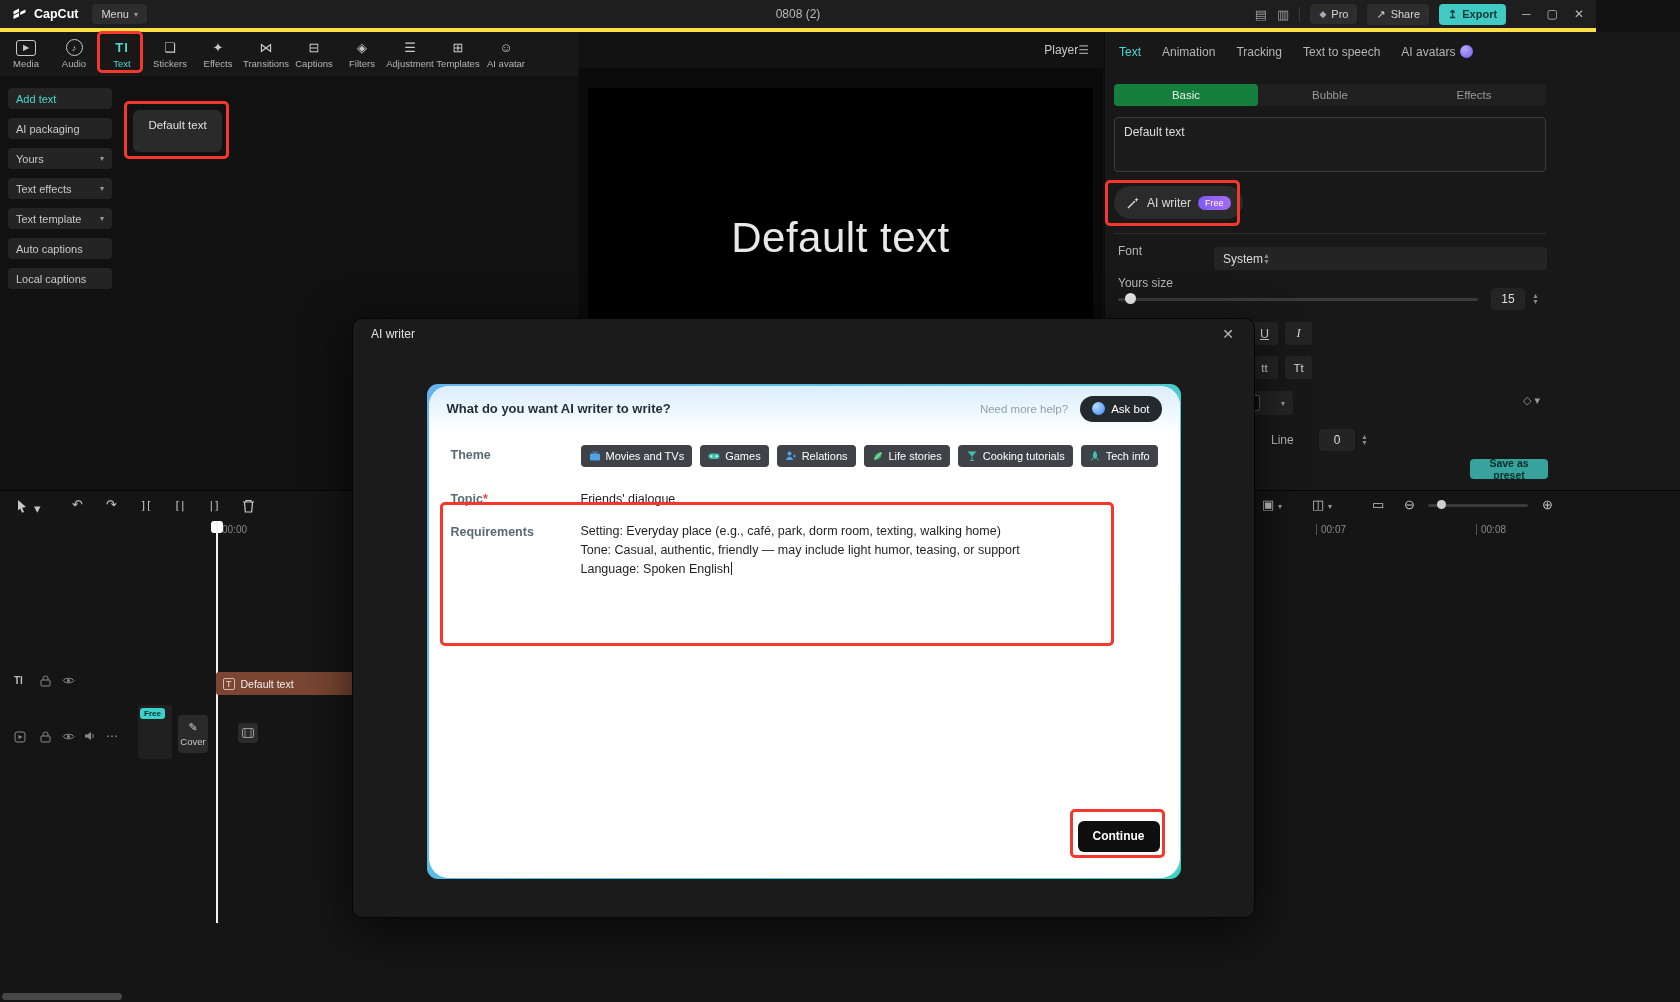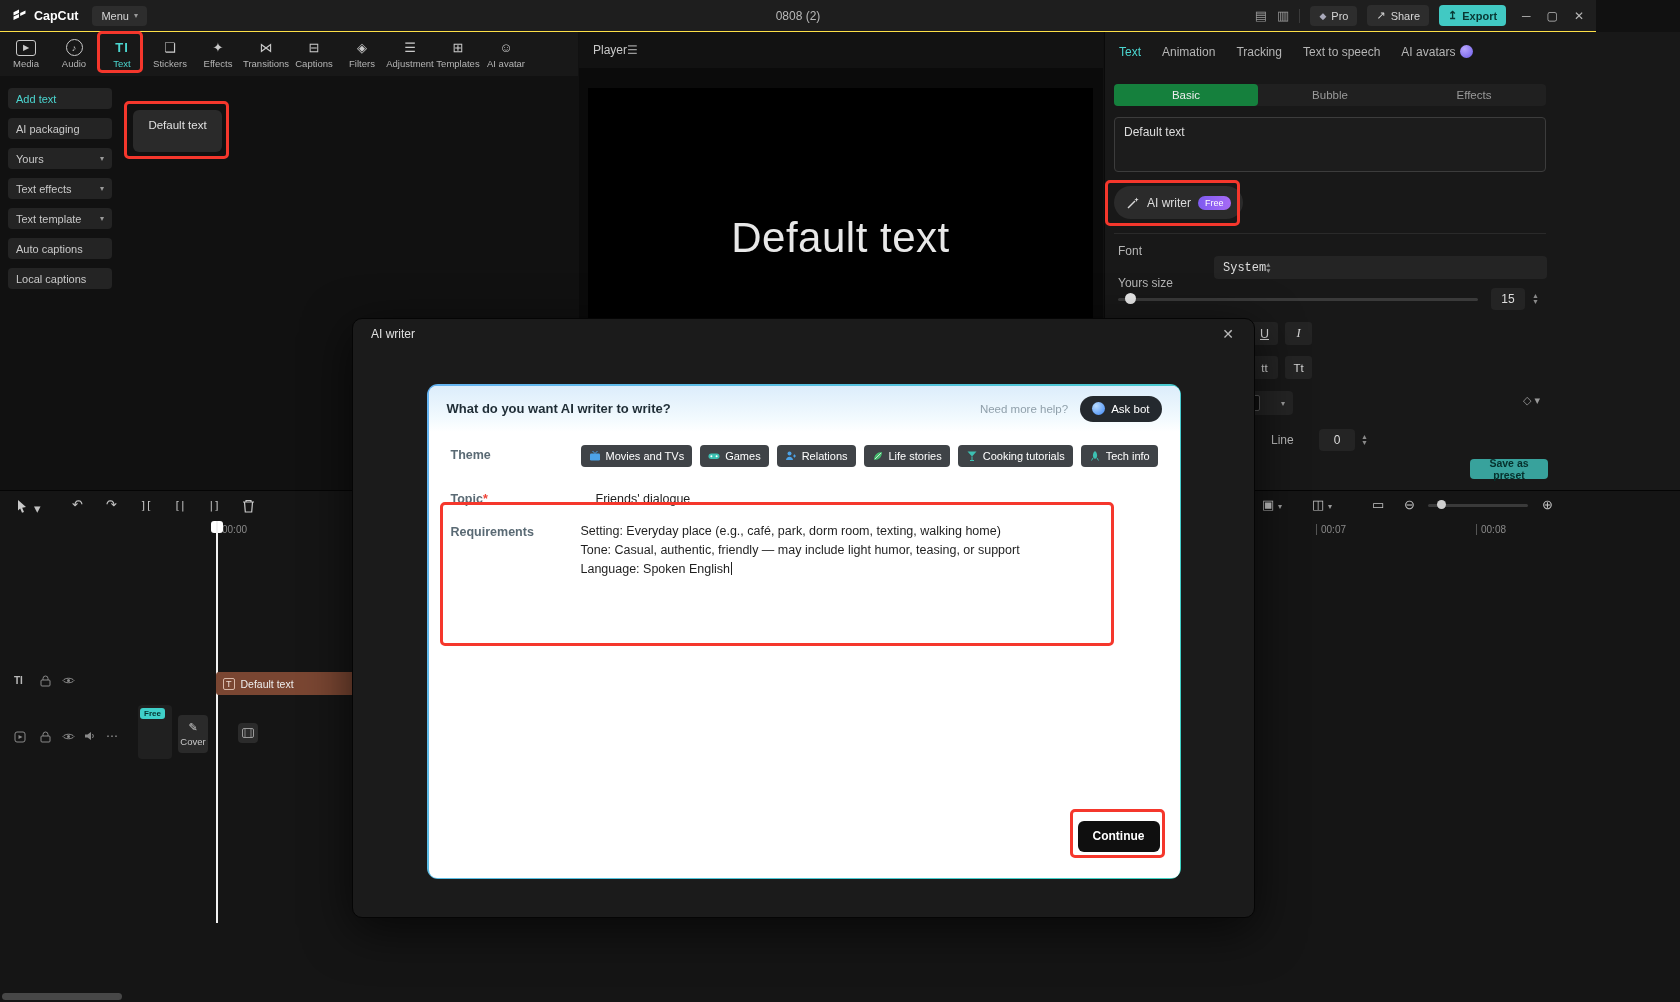--- a/index.html
+++ b/index.html
@@ -1,20 +1,20 @@
 <!DOCTYPE html>
 <html><head>
 <meta charset="utf-8">
 <style>
   html,body{margin:0;padding:0;background:#000;}
   #app{position:relative;width:1680px;height:1002px;background:#111;font-family:"Liberation Sans",sans-serif;overflow:hidden;color:#c9c9c9;font-size:12px;}
   button{font-family:inherit;cursor:default;}
 
   
-  .topbar{position:absolute;left:0;top:0;width:1596px;height:32px;background:#1e1e1e;border-bottom:1px solid #fde047;display:flex;align-items:center;justify-content:space-between;padding:0 12px;box-sizing:border-box;z-index:5;}
+  .topbar{position:absolute;left:0;top:0;width:1596px;height:32px;background:#1e1e1e;border-bottom:4px solid #fde047;display:flex;align-items:center;justify-content:space-between;padding:0 12px;box-sizing:border-box;z-index:5;}
   .tb-left{display:flex;align-items:center;gap:14px;}
   .logo{display:flex;align-items:center;gap:6px;font-weight:bold;color:#fff;font-size:12.5px;}
   .menu-btn{background:#2d2d2d;border:none;color:#d6d6d6;font-size:11px;padding:4px 9px;border-radius:4px;display:flex;gap:5px;align-items:center;}
   .chev{font-size:8px;color:#9a9a9a;}
   .tb-title{position:absolute;left:50%;transform:translateX(-50%);font-size:12px;color:#b9b9b9;}
   .tb-right{display:flex;align-items:center;gap:10px;}
   .tb-icon{color:#9a9a9a;font-size:13px;}
   .tb-sep{width:1px;height:14px;background:#3a3a3a;}
   .pill{background:#2d2d2d;border:none;border-radius:4px;color:#d6d6d6;font-size:11px;padding:4px 9px;display:flex;align-items:center;gap:5px;}
   .export-btn{background:#41c9c3;color:#093733;font-weight:bold;}
@@ -31,21 +31,21 @@
   .ti-glyph{font-weight:bold;font-size:12px;letter-spacing:1px;}
 
   
   .sidenav{position:absolute;left:8px;top:88px;width:104px;display:flex;flex-direction:column;gap:9px;z-index:2;}
   .nav-btn{height:21px;background:#242424;border:none;border-radius:4px;color:#c9c9c9;font-size:11px;display:flex;align-items:center;justify-content:space-between;padding:0 8px;text-align:left;}
   .nav-btn.active{color:#4bd6d0;}
   .text-card{position:absolute;left:133px;top:110px;width:89px;height:42px;background:#2a2a2a;border-radius:6px;color:#e0e0e0;font-size:11.5px;display:flex;justify-content:center;padding-top:9px;box-sizing:border-box;}
 
   
   .player{position:absolute;left:579px;top:32px;width:524px;height:458px;background:#121212;}
-  .player-head{height:36px;display:flex;align-items:center;justify-content:flex-start;padding:0 14px;font-size:12px;color:#c9c9c9;}
+  .player-head{height:36px;display:flex;align-items:center;justify-content:flex-end;padding:0 14px;font-size:12px;color:#c9c9c9;}
   .stage{position:absolute;left:0;top:36px;right:0;bottom:0;background:#0b0b0b;}
   .preview{position:absolute;left:9px;top:20px;width:505px;height:300px;background:#000;display:flex;align-items:center;justify-content:center;}
   .preview-text{font-size:42px;color:#e8e8e8;letter-spacing:.5px;}
 
   
   .inspector{position:absolute;left:1104px;top:32px;width:576px;height:458px;background:#181818;border-left:1px solid #0a0a0a;box-sizing:border-box;}
   .itabs{position:absolute;left:14px;top:13px;display:flex;gap:21px;font-size:12px;color:#b5b5b5;align-items:center;white-space:nowrap;}
   .itab.active{color:#4bd6d0;}
   .ai-av-ic{width:13px;height:13px;border-radius:50%;background:radial-gradient(circle at 35% 30%,#b9a6ff,#6d5ce8);display:inline-block;margin-left:5px;vertical-align:-2px;}
   .seg{position:absolute;left:9px;top:52px;width:432px;height:22px;background:#202020;border-radius:4px;display:flex;}
@@ -81,21 +81,21 @@
   .film-chip{position:absolute;left:238px;top:232px;width:20px;height:20px;background:#2b2b2b;border-radius:4px;display:flex;align-items:center;justify-content:center;}
   .hscroll{position:absolute;left:2px;top:502px;width:120px;height:7px;background:#474747;border-radius:4px;}
   .tl-slider{position:absolute;left:1428px;top:13px;width:100px;height:3px;background:#3a3a3a;border-radius:2px;}
   .tl-thumb{position:absolute;left:1437px;top:9px;width:9px;height:9px;background:#cfcfcf;border-radius:50%;}
 
   
   .modal{position:absolute;left:352px;top:318px;width:903px;height:600px;background:#1b1b1b;border:1px solid #050505;border-radius:10px;box-shadow:0 12px 48px rgba(0,0,0,.65);z-index:50;box-sizing:border-box;}
   .modal-title{position:absolute;left:18px;top:8px;font-size:12px;color:#e0e0e0;}
   .modal-close{position:absolute;right:14px;top:6px;font-size:14px;color:#b9b9b9;background:none;border:none;}
   .form{position:absolute;left:74px;top:65px;width:754px;height:495px;border-radius:11px;background:linear-gradient(120deg,#66b4f2,#3ed3c2);padding:1.5px;box-sizing:border-box;}
-  .form-inner{width:100%;height:100%;background:#fff;border-radius:8px;position:relative;overflow:hidden;box-sizing:border-box;}
+  .form-inner{width:100%;height:100%;background:#fff;border-radius:20px;position:relative;overflow:hidden;box-sizing:border-box;}
   .form-head{height:46px;background:linear-gradient(180deg,#dcedfb 0%,#f2fafe 70%,#ffffff 100%);display:flex;align-items:center;justify-content:space-between;padding:0 18px;}
   .q{font-size:13px;font-weight:bold;color:#1f2d36;}
   .help-wrap{display:flex;align-items:center;gap:12px;}
   .help{font-size:11.5px;color:#90a0ab;}
   .askbot{height:26px;background:#24292e;border-radius:14px;color:#fff;font-size:11.5px;display:flex;align-items:center;gap:6px;padding:0 12px;border:none;}
   .bot-dot{width:13px;height:13px;border-radius:50%;background:radial-gradient(circle at 32% 30%,#b9dcff,#3c86f5);}
   .form-body{padding:13px 22px;position:relative;}
   .frow{display:flex;margin-bottom:14px;}
   .flabel{width:130px;flex:0 0 130px;font-size:12.5px;color:#5a6a74;padding-top:3px;font-weight:bold;}
   .req-star{color:#f04438;}
@@ -262,21 +262,21 @@
       <svg width="14" height="14" viewBox="0 0 14 14">
           <path d="M2 12 9 5" stroke="#d8d8d8" stroke-width="1.5"></path>
           <path d="M10.5 1.5l.6 1.6 1.6.6-1.6.6-.6 1.6-.6-1.6-1.6-.6 1.6-.6Z" fill="#d8d8d8"></path>
         </svg>
       <span>AI writer</span>
       <span class="free-badge">Free</span>
     </button>
     <div class="hr1"></div>
 
     <span class="lab" style="left:13px;top:212px;">Font</span>
-    <div class="dd" style="left:109px;top:224px;width:333px;height:23px;padding:0 9px;font-family:Liberation Mono, monospace;">
+    <div class="dd" style="left:109px;top:215px;width:333px;height:23px;padding:0 9px;">
       <span>System</span>
       <span class="stepper">
           <span>▲</span>
           <span>▼</span>
         </span>
     </div>
 
     <span class="lab" style="left:13px;top:244px;">Yours size</span>
     <div class="sl-track"></div>
     <div class="sl-thumb"></div>
@@ -464,21 +464,21 @@
                   <svg width="12" height="12" viewBox="0 0 12 12">
                       <path d="M6 1c2 1.5 2.6 4 1.8 6.5L6 9 4.2 7.5C3.4 5 4 2.5 6 1Z" fill="#3cc0b2"></path>
                       <path d="M4 8 2.5 10.5M8 8l1.5 2.5" stroke="#3cc0b2"></path>
                     </svg>
                   <span>Tech info</span>
                 </button>
               </div>
             </div>
           </div>
 
-          <div class="frow" style="margin-bottom:16px;margin-top:14px;gap:15px;">
+          <div class="frow" style="margin-bottom:16px;margin-top:14px;">
             <span class="flabel"><span>Topic</span><span class="req-star">*</span></span>
             <span class="fvalue">Friends' dialogue</span>
           </div>
 
           <div class="frow">
             <span class="flabel">Requirements</span>
             <div class="req-lines">
               <div>Setting: Everyday place (e.g., café, park, dorm room, texting, walking home)</div>
               <div>Tone: Casual, authentic, friendly — may include light humor, teasing, or support</div>
               <div><span>Language: Spoken English</span><span class="cursor"></span></div>

